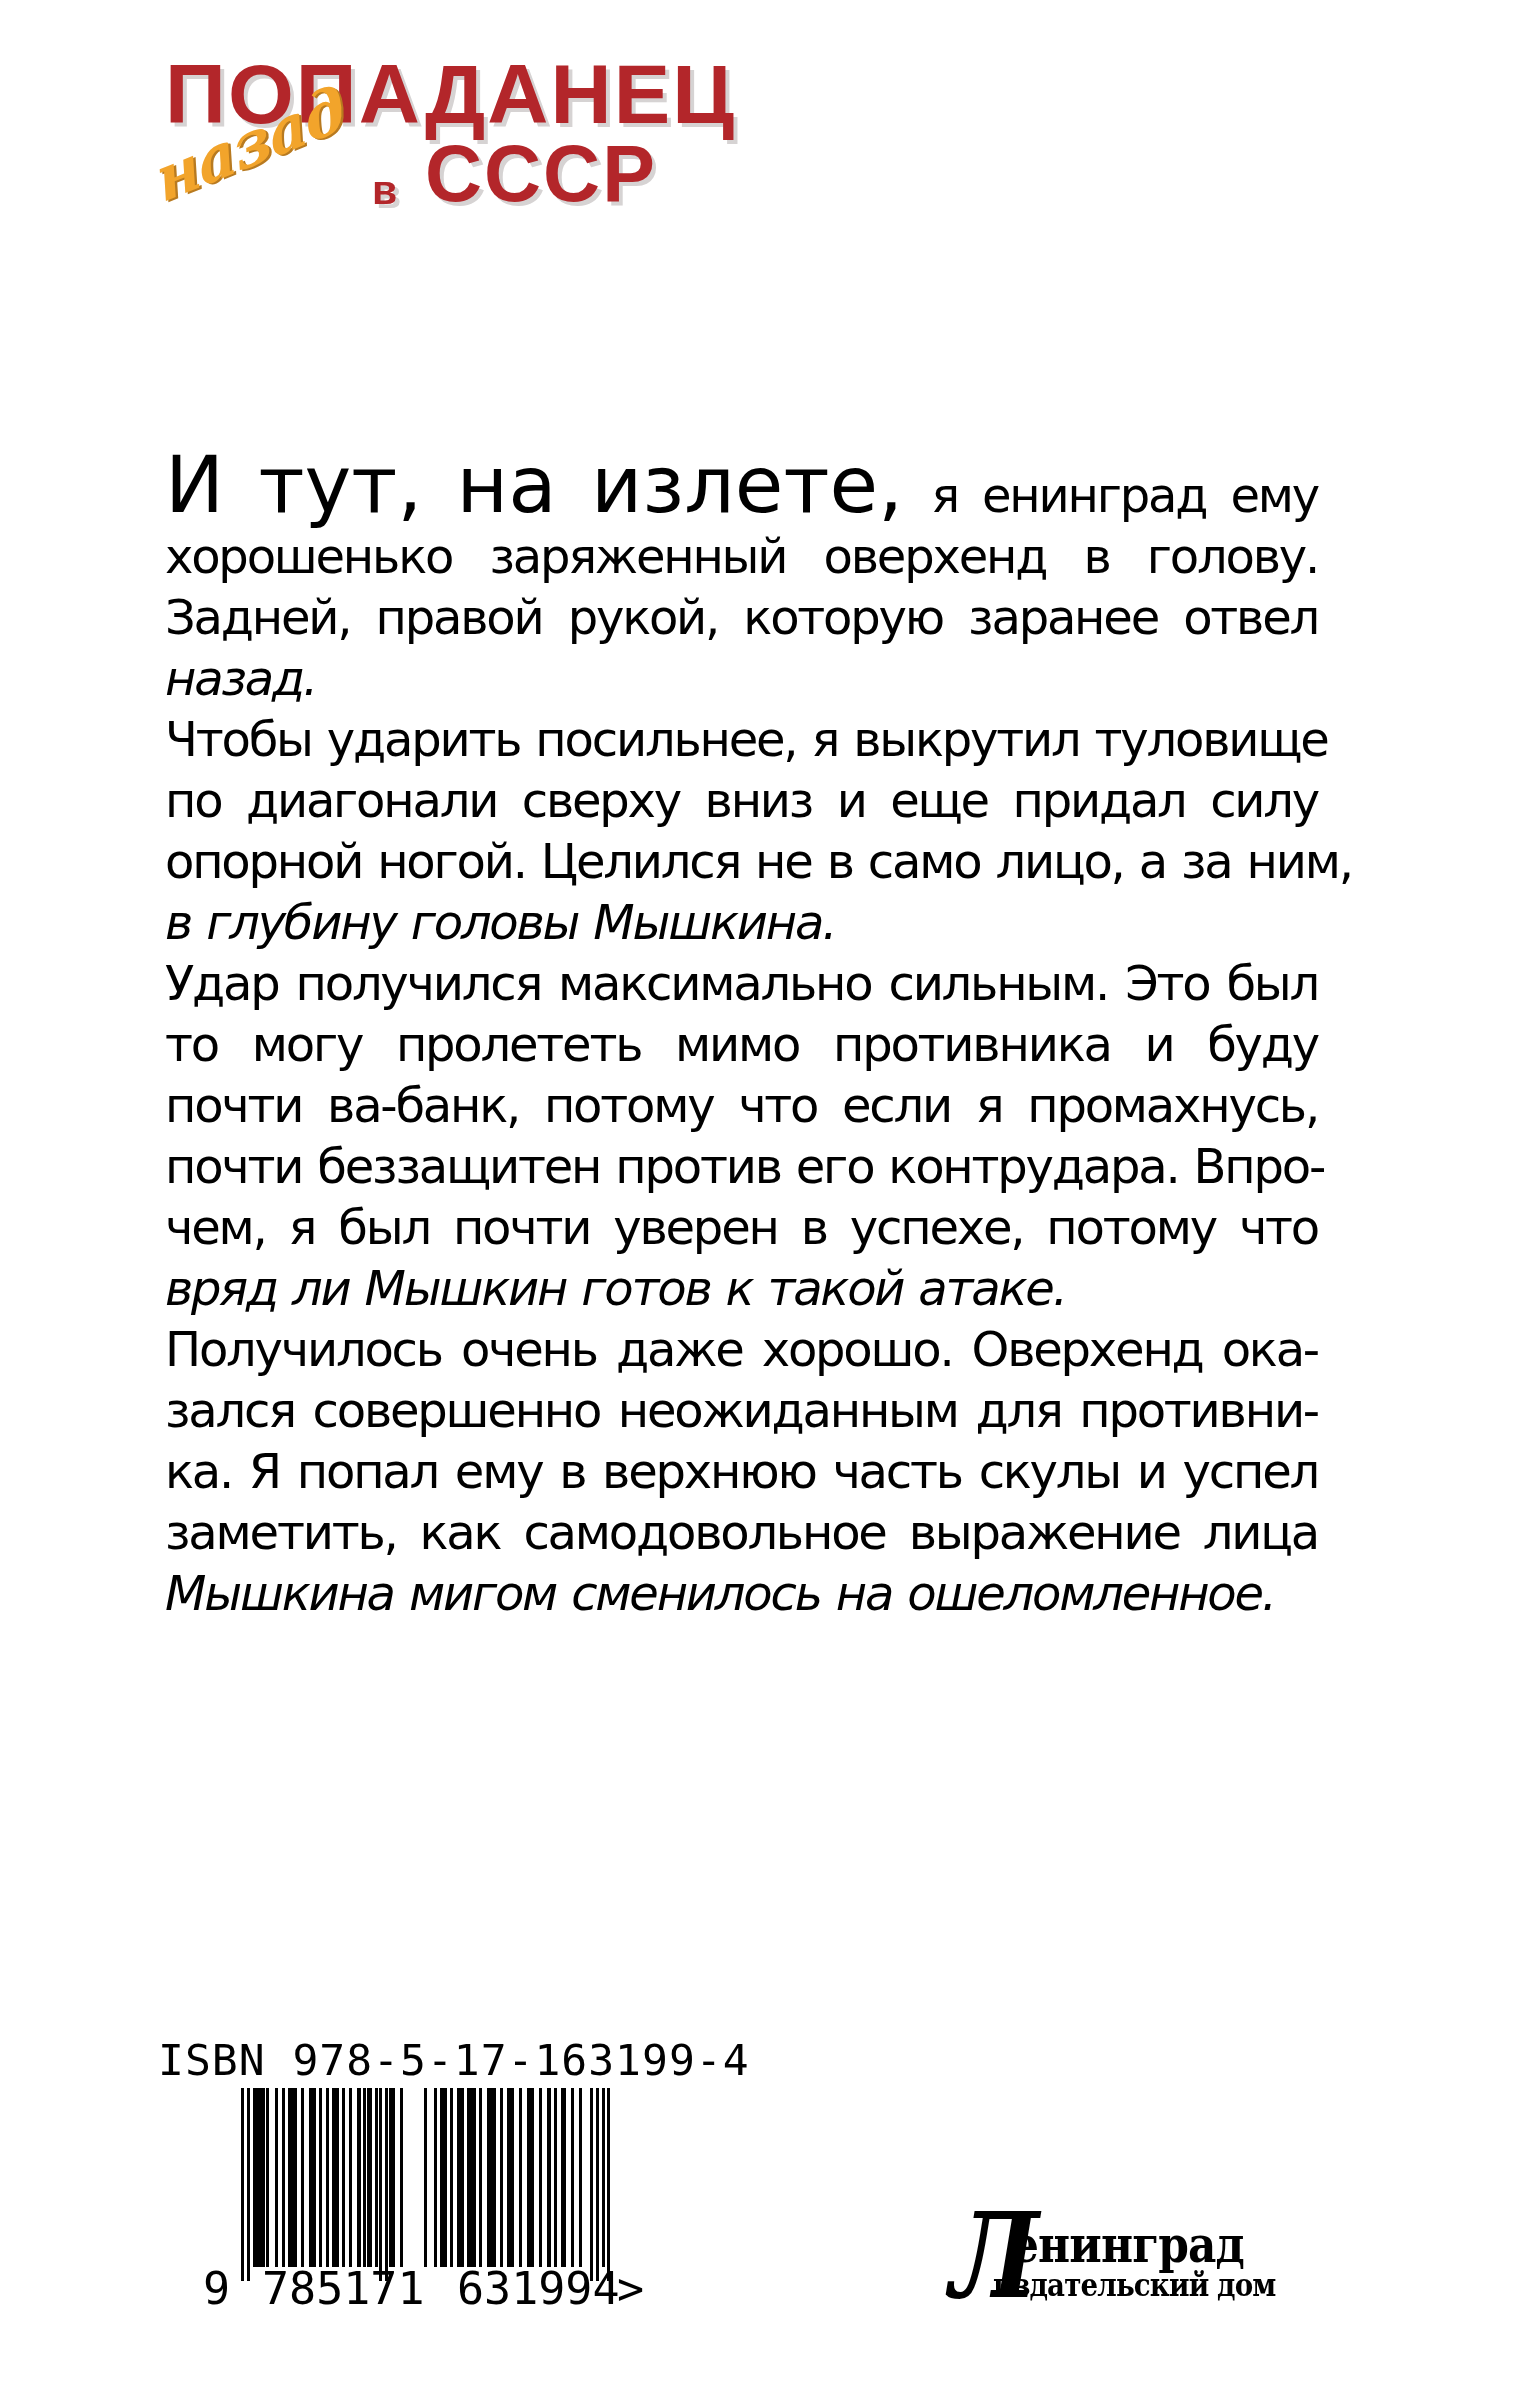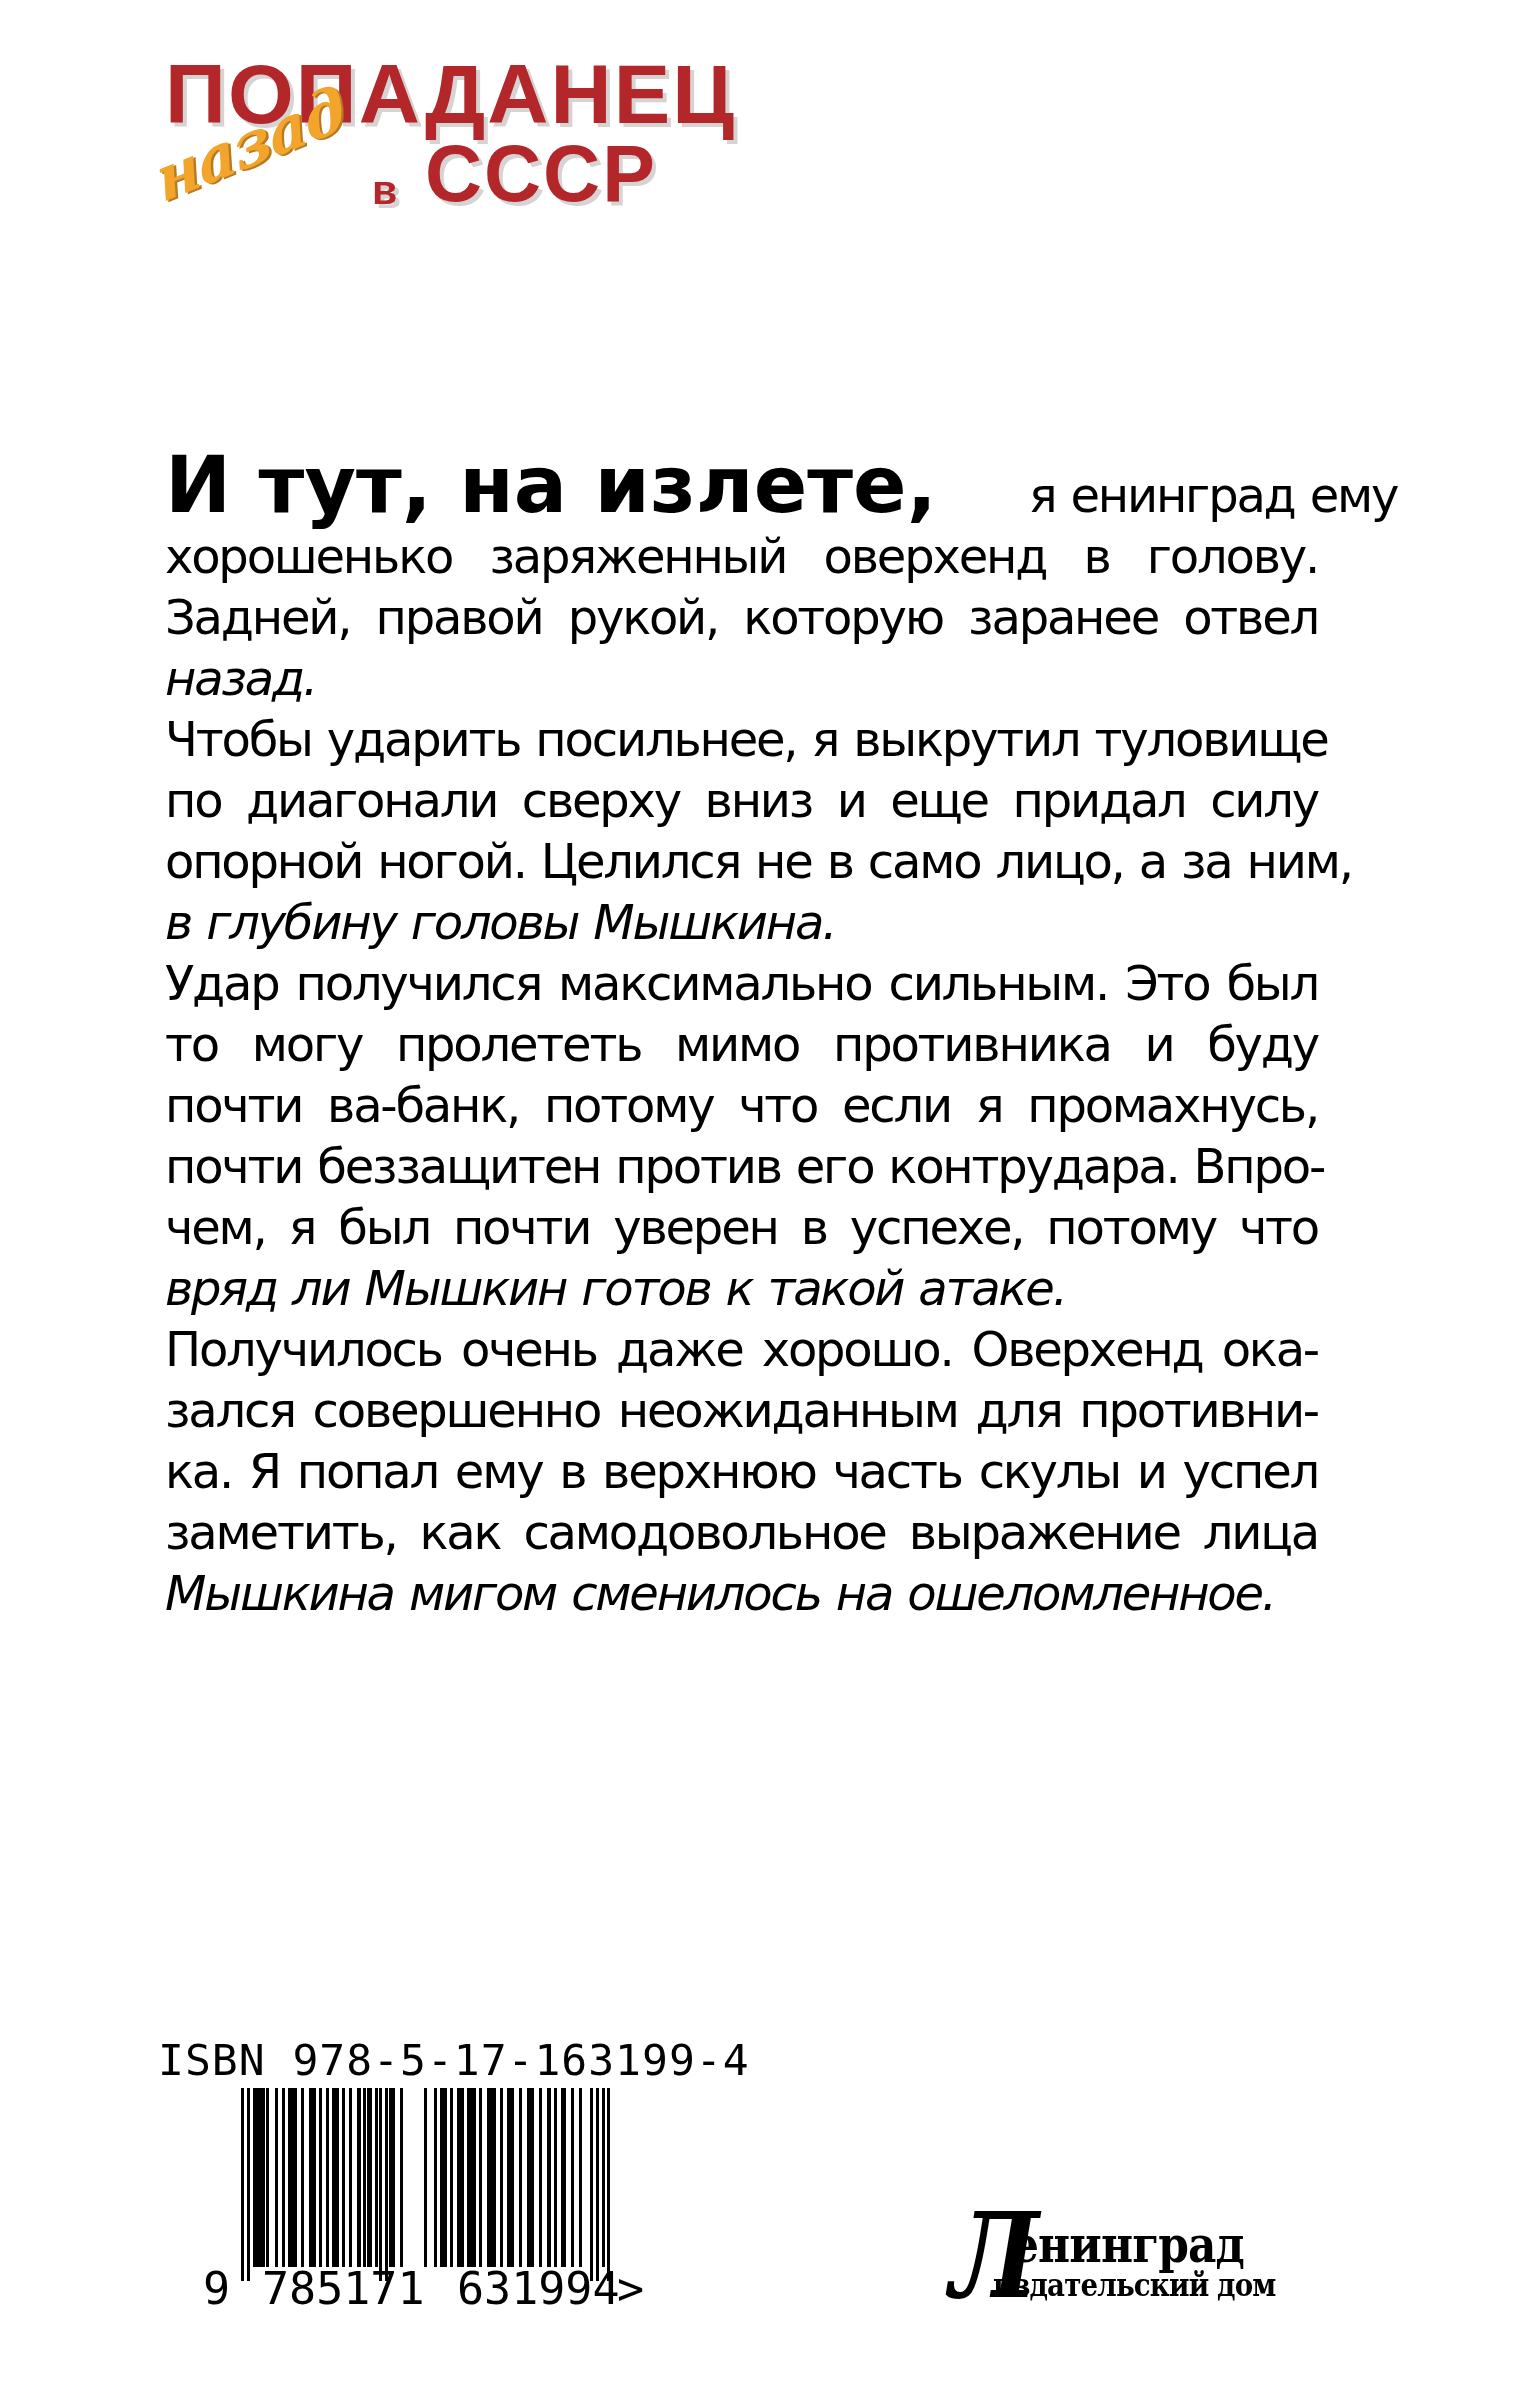--- a/index.html
+++ b/index.html
@@ -9,21 +9,21 @@
   
   #series-logo { left: 165px; top: 59px; width: 453px; height: 197px; }
   .logo-word { position: absolute; font-family: "Liberation Sans", sans-serif; font-weight: bold; color: #b3262a; letter-spacing: 2px; text-shadow: 3.9px 3.9px 0 #d6d3d3; white-space: nowrap; }
   .logo-main { left: 0; top: -3.9px; font-size: 83px; line-height: 79px; transform: scaleX(1.02); transform-origin: left top; }
   .logo-ussr { left: 260px; top: 79px; font-size: 79px; line-height: 71px; }
   .logo-v { left: 207px; top: 112px; font-size: 41px; line-height: 39px; }
   .logo-nazad { left: 0px; top: 91px; font-family: "DejaVu Serif", serif; font-style: italic; font-size: 61px; line-height: 61px; color: #f2a42b; text-shadow: 2px 2px 0 #b87a20; transform: rotate(-22deg) skewX(-8deg); transform-origin: left bottom; letter-spacing: -1px; }
 
   
   #excerpt { left: 165px; top: 455px; width: 1153px; font-family: "DejaVu Sans", sans-serif; font-size: 48px; line-height: 61px; text-align: justify; letter-spacing: -2.2px; word-spacing: 2px; }
-  #excerpt .lead { font-weight: bold; font-size: 79px; letter-spacing: 0px; word-spacing: 0px; margin-right: 92px; }
+  #excerpt .lead { font-weight: normal; font-size: 79px; letter-spacing: 0px; word-spacing: 0px; margin-right: 28px; }
   #excerpt .line { display: block; text-align: justify; text-align-last: justify; white-space: nowrap; }
   #excerpt .line.last { text-align-last: left; font-style: italic; }
 
   
   #isbn-text { left: 158px; top: 2037px; font-family: "DejaVu Sans Mono", monospace; font-size: 43px; letter-spacing: 1px; line-height: 47px; white-space: nowrap; }
   #barcode { left: 241px; top: 2088px; width: 369px; height: 193px; }
   #barcode .bar { position: absolute; top: 0; background: #000; }
   #barcode-digits { left: 203px; top: 2264px; font-family: "DejaVu Sans Mono", monospace; font-size: 45px; line-height: 49px; white-space: nowrap; }
   #barcode-digits span { position: absolute; top: 0; }
 

